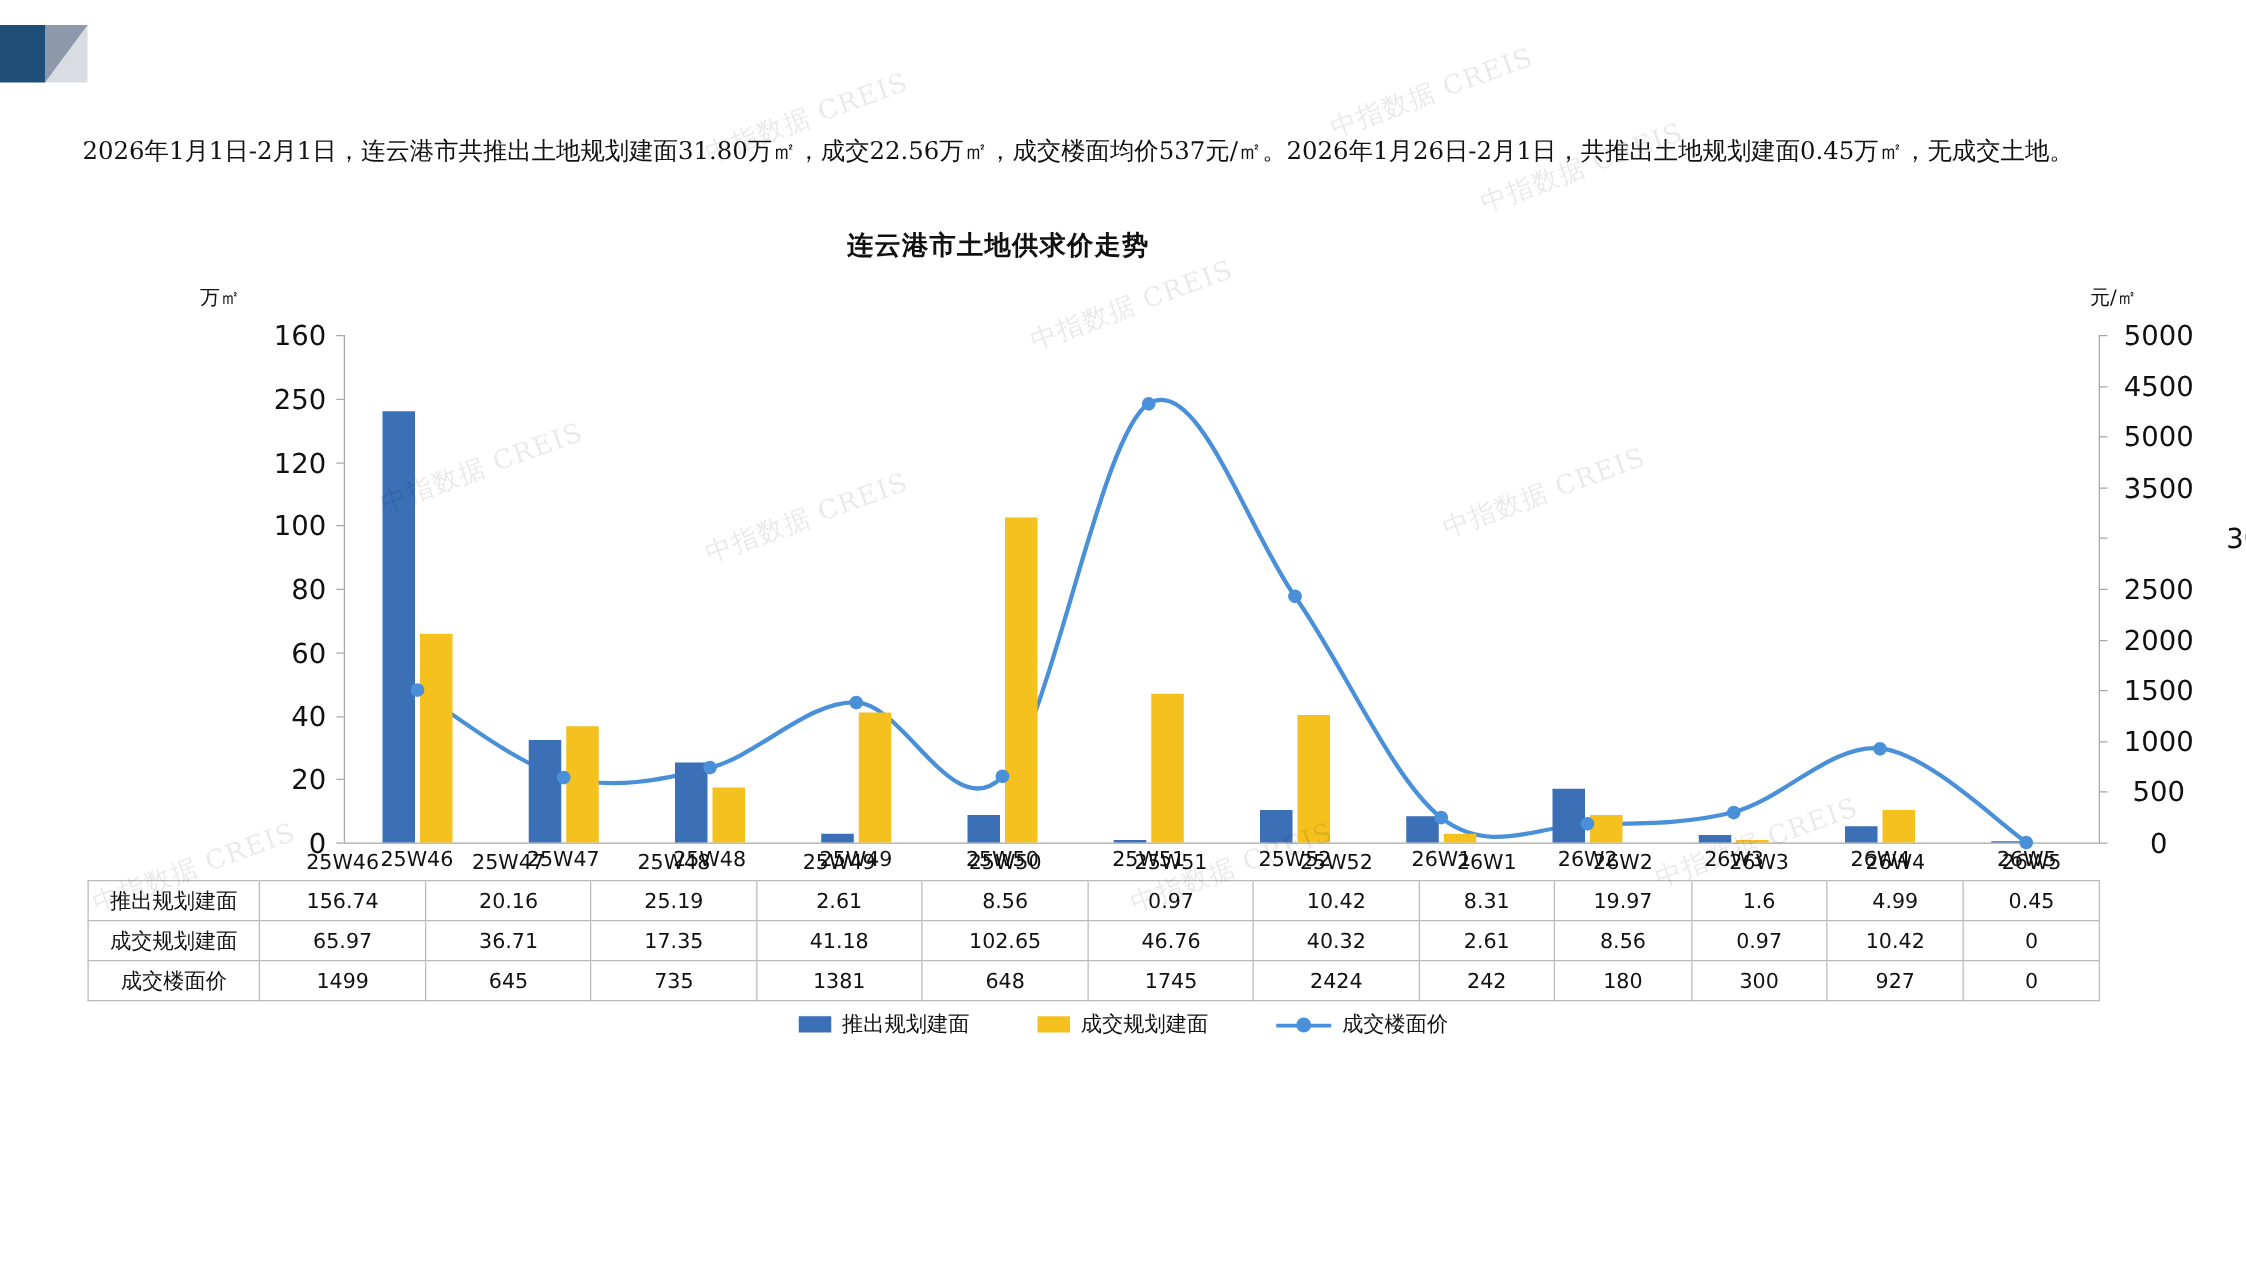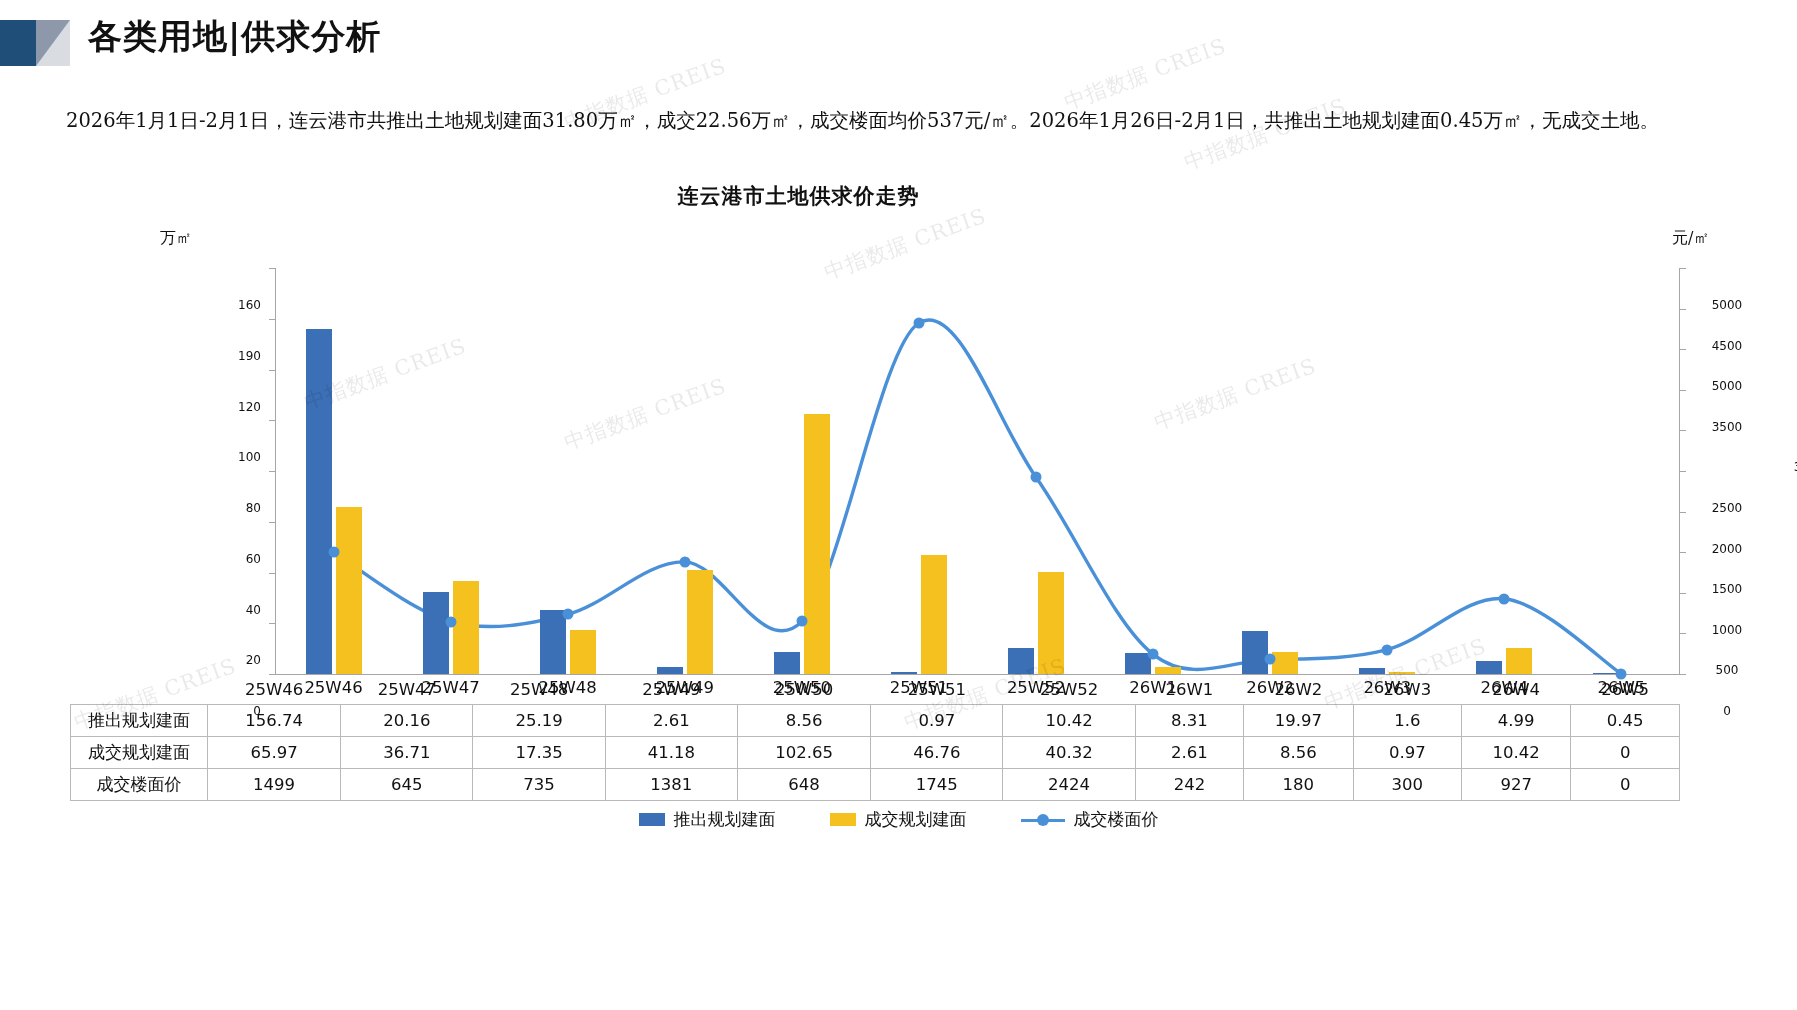--- a/index.html
+++ b/index.html
@@ -114,25 +114,24 @@
     top: 268px;
     width: 1405px;
     height: 406px;
   }
   .axis-line {
     position: absolute;
     background: #a6a6a6;
   }
   .ytick-l, .ytick-r {
     position: absolute;
-    font-size: 12px;
+    font-size: 22px;
     color: #111;
     font-family: "DejaVu Sans", sans-serif;
     white-space: nowrap;
-    margin-top: 41px;
   }
   .ytick-l { text-align: right; width: 60px; }
   .ytick-r { text-align: center; width: 70px; }
   .bar {
     position: absolute;
     bottom: 0;
   }
   .bar.supply { background: #3b6fb6; }
   .bar.deal { background: #f5c11e; }
   .pt {
@@ -225,21 +224,20 @@
 </style>
 </head>
 <body>
 
 <div class="header">
   <div class="header-mark">
     <div class="sq1"></div>
     <div class="sq2"></div>
     <div class="tri"></div>
   </div>
-  <div class="header-title">各类用地|供求分析</div>
 </div>
 
 <div class="summary">2026年1月1日-2月1日，连云港市共推出土地规划建面31.80万㎡，成交22.56万㎡，成交楼面均价537元/㎡。2026年1月26日-2月1日，共推出土地规划建面0.45万㎡，无成交土地。</div>
 
 <div class="chart-title">
   <span>连云港市土地供求价走势</span>
 </div>
 
 <div class="unit-left">万㎡</div>
 <div class="unit-right">元/㎡</div>
@@ -258,21 +256,21 @@
     <div class="ytick-l" style="left: -74px; top: 293.5px;">40</div>
     <div class="axis-line" style="left: -6px; top: 304.5px; width: 6px; height: 1px;"></div>
     <div class="ytick-l" style="left: -74px; top: 242.75px;">60</div>
     <div class="axis-line" style="left: -6px; top: 253.75px; width: 6px; height: 1px;"></div>
     <div class="ytick-l" style="left: -74px; top: 192px;">80</div>
     <div class="axis-line" style="left: -6px; top: 203px; width: 6px; height: 1px;"></div>
     <div class="ytick-l" style="left: -74px; top: 141.25px;">100</div>
     <div class="axis-line" style="left: -6px; top: 152.25px; width: 6px; height: 1px;"></div>
     <div class="ytick-l" style="left: -74px; top: 90.5px;">120</div>
     <div class="axis-line" style="left: -6px; top: 101.5px; width: 6px; height: 1px;"></div>
-    <div class="ytick-l" style="left: -74px; top: 39.75px;">190</div>
+    <div class="ytick-l" style="left: -74px; top: 39.75px;">250</div>
     <div class="axis-line" style="left: -6px; top: 50.75px; width: 6px; height: 1px;"></div>
     <div class="ytick-l" style="left: -74px; top: -11px;">160</div>
     <div class="axis-line" style="left: -6px; top: 0px; width: 6px; height: 1px;"></div>
     <div class="ytick-r" style="left: 1417px; top: 395px;">0</div>
     <div class="axis-line" style="left: 1405px; top: 406px; width: 6px; height: 1px;"></div>
     <div class="ytick-r" style="left: 1417px; top: 354.4px;">500</div>
     <div class="axis-line" style="left: 1405px; top: 365.4px; width: 6px; height: 1px;"></div>
     <div class="ytick-r" style="left: 1417px; top: 313.8px;">1000</div>
     <div class="axis-line" style="left: 1405px; top: 324.8px; width: 6px; height: 1px;"></div>
     <div class="ytick-r" style="left: 1417px; top: 273.2px;">1500</div>

